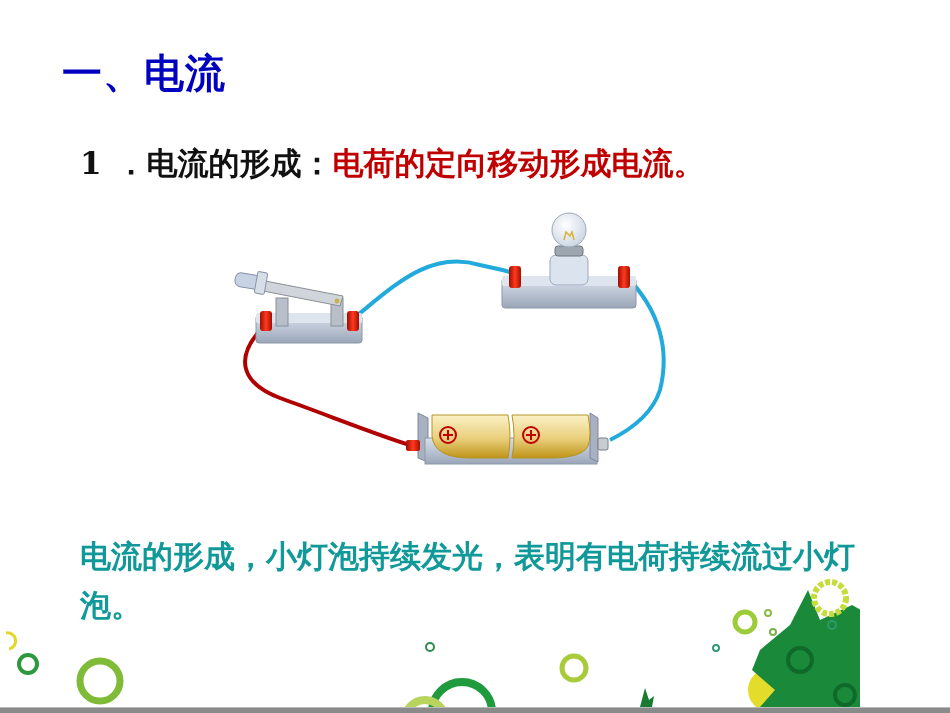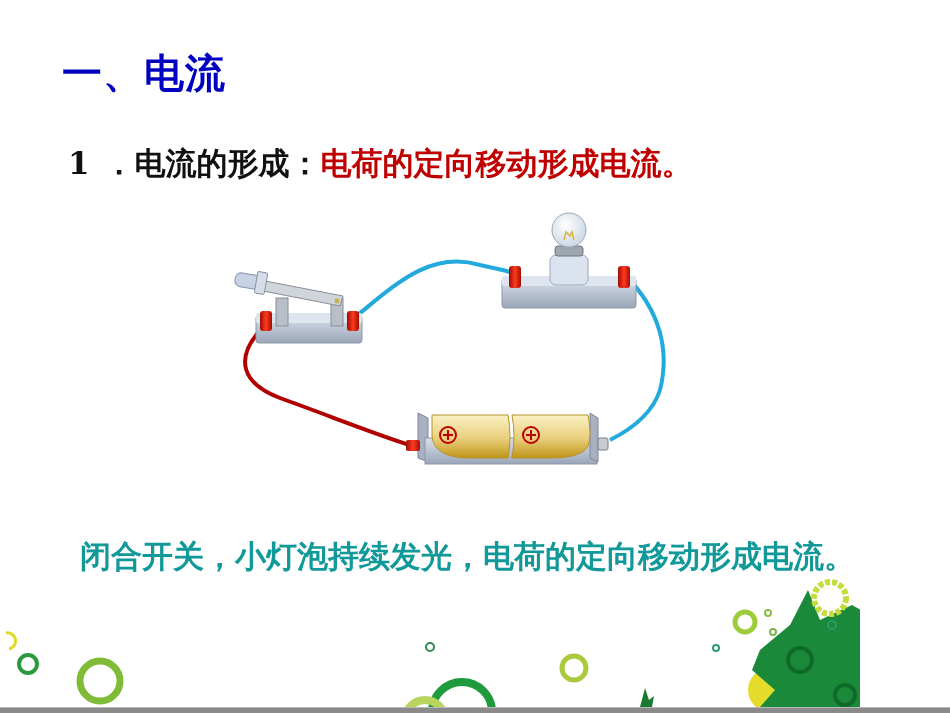--- a/index.html
+++ b/index.html
@@ -9,21 +9,21 @@
       font-family: "DejaVu Sans", "Liberation Sans", sans-serif;
     }
     .slide { position: absolute; left: 0; top: 0; width: 860px; height: 707px; background: #fff; overflow: hidden; }
     .bottom-bar { position: absolute; left: 0; top: 707px; width: 950px; height: 6px; background: #8a8a8a; border-top: 1px solid #b9b9b9; }
     .title {
       position: absolute; left: 62px; top: 46px;
       font-size: 40px; font-weight: bold; color: #0000c0; letter-spacing: 1px;
       font-family: "DejaVu Sans", sans-serif;
     }
     .point {
-      position: absolute; left: 68px; top: 143px; font-size: 31px; font-weight: bold; white-space: nowrap;
+      position: absolute; left: 80px; top: 143px; font-size: 31px; font-weight: bold; white-space: nowrap;
     }
     .point .num { color: #111; font-family: "DejaVu Serif", serif; margin-right: 14px; }
     .point .label { color: #111; }
     .point .def { color: #c00000; }
     .explain {
       position: absolute; left: 80px; top: 532px; width: 790px;
       font-size: 31px; font-weight: bold; color: #119999; line-height: 49px;
     }
     .circuit { position: absolute; left: 220px; top: 200px; width: 460px; height: 280px; }
     .deco { position: absolute; left: 0; top: 560px; width: 950px; height: 150px; }
@@ -105,21 +105,21 @@
     </g>
     <g>
       <path d="M292 215 L368 215 Q372 236 368 246 Q362 258 330 258 L292 258 Q296 236 292 215 Z" fill="url(#cellGrad)" stroke="#b59426"></path>
       <circle cx="311" cy="235" r="8" fill="none" stroke="#c00000" stroke-width="2"></circle>
       <path d="M311 230 V240 M306 235 H316" stroke="#c00000" stroke-width="2"></path>
     </g>
     <rect x="186" y="240" width="14" height="11" rx="2" fill="url(#postGrad)"></rect>
     <rect x="378" y="238" width="10" height="12" rx="2" fill="#c8ccd2" stroke="#7a7f86"></rect>
   </svg>
 
-  <div class="explain">闭合开关，小灯泡持续发光，电荷的定向移动形成电流。</div>
+  <div class="explain">电流的形成，小灯泡持续发光，表明有电荷持续流过小灯泡。</div>
 
   <svg class="deco" viewBox="0 560 950 150" xmlns="http://www.w3.org/2000/svg">
     <path d="M6 633 A8 8 0 0 1 9 649" fill="none" stroke="#e2d82a" stroke-width="3"></path>
     <circle cx="28" cy="664" r="9" fill="none" stroke="#2c9a3c" stroke-width="4"></circle>
     <circle cx="100" cy="681" r="20" fill="none" stroke="#7fbb36" stroke-width="7"></circle>
     <circle cx="430" cy="647" r="4" fill="none" stroke="#2e8a4e" stroke-width="2"></circle>
     <circle cx="574" cy="668" r="12" fill="none" stroke="#a8ca3c" stroke-width="5"></circle>
     <circle cx="462" cy="712" r="30" fill="none" stroke="#1f9a3c" stroke-width="8"></circle>
     <circle cx="425" cy="720" r="20" fill="none" stroke="#b8d45c" stroke-width="8"></circle>
     <path d="M640 707 L645 688 L649 700 L654 696 L652 707 Z" fill="#1a7a32"></path>

